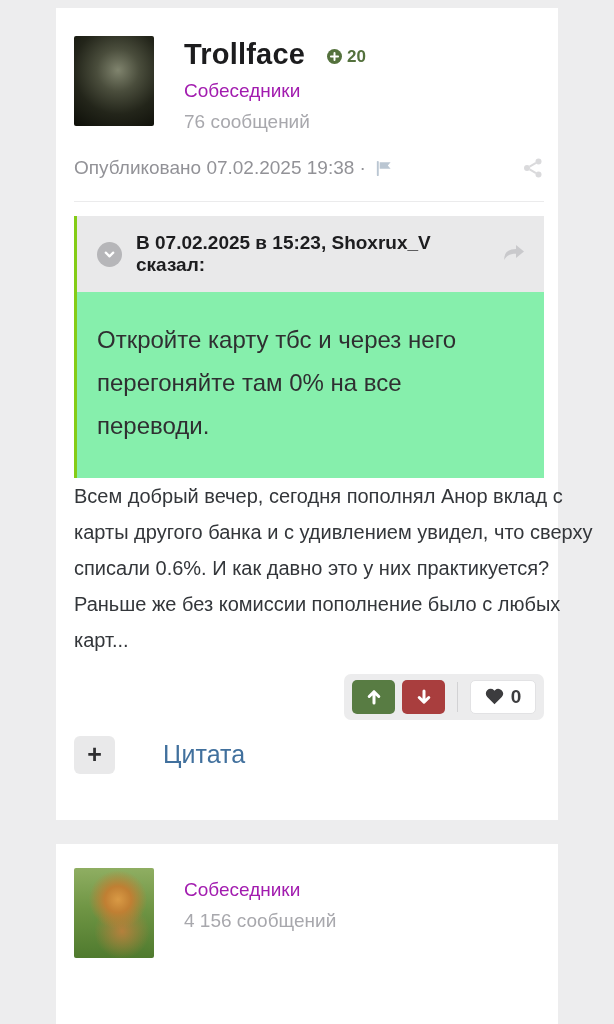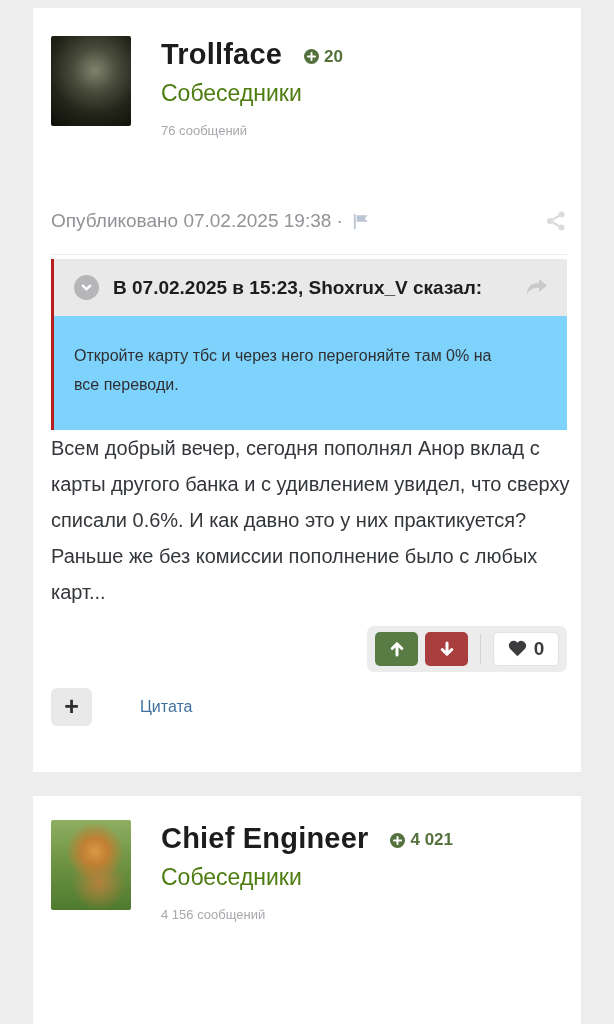--- a/index.html
+++ b/index.html
@@ -6,21 +6,21 @@
     --page-bg:#ededee; --card-bg:#ffffff; --accent-green:#54713d;
     --btn-green:#587c43; --btn-red:#a93e3e; --link-blue:#41709d; --heart-dark:#3c3c3e;
   }
   *{margin:0;padding:0;box-sizing:border-box;}
   html,body{width:614px;}
   body{
     height:1024px; overflow:hidden; background:var(--page-bg);
     font-family:"Liberation Sans", sans-serif; -webkit-font-smoothing:antialiased;
   }
   .card{
-    width:548px; margin:0 auto; background:var(--card-bg);
+    width:502px; margin:0 auto; background:var(--card-bg);
   }
   .card.first{ margin-top:8px; padding:28px 14px 46px 18px; }
   .card.second{ margin-top:24px; height:400px; padding:24px 14px 0 18px; }
 
   
   .post-header{ display:flex; align-items:flex-start; }
   .avatar{
     width:80px; height:90px; flex:0 0 auto; border-radius:2px;
   }
   .avatar.fallout{
@@ -31,46 +31,46 @@
     background:
       radial-gradient(circle at 55% 35%, #d99a45 0%, #c07f33 18%, rgba(192,127,51,0) 40%),
       radial-gradient(circle at 60% 70%, #b5803c 0%, rgba(181,128,60,0) 35%),
       linear-gradient(180deg, #8fae62 0%, #6f9544 45%, #4f7a2e 100%);
   }
   .user-info{ margin-left:30px; padding-top:2px; }
   .name-row{ display:flex; align-items:center; gap:22px; }
   .username{ font-size:29px; font-weight:bold; color:#1c1c1e; letter-spacing:.2px; }
   .rep{ display:flex; align-items:center; gap:5px; color:var(--accent-green); font-weight:bold; font-size:17px; padding-top:4px;}
   .rep svg{ display:block; }
-  .group{ font-size:23px; color:#4d7c0f; margin-top:9px; }
-  .post-count{ font-size:13px; color:#a8a8ad; margin-top:16px; }
-
-  
-  .meta-row{ display:flex; align-items:center; margin-top:72px;justify-content:flex-end; }
+  .group{ font-size:19px; color:#a21caf; margin-top:9px; }
+  .post-count{ font-size:19px; color:#a8a8ad; margin-top:9px; }
+
+  
+  .meta-row{ display:flex; align-items:center; margin-top:24px;justify-content:flex-end; }
   .published{ font-size:19px; color:#929297; }
   .flag{ margin-left:8px; display:flex; }
   .share{ margin-left:auto; display:flex; }
 
   .divider{ height:1px; background:#ebebec; margin-top:22px; }
 
   
-  .quote{ margin-top:4px; margin-right:0; border-left:3px solid #b91c1c; }
+  .quote{ margin-top:14px; margin-right:0; border-left:3px solid #84cc16; }
   .quote-header{
     background:#e9e9ea; display:flex; align-items:center;
     padding:16px 18px 16px 20px;
   }
   .chevron-circle{
     width:25px; height:25px; border-radius:50%; background:#b6b6b9; flex:0 0 auto;
     display:flex; align-items:center; justify-content:center;
   }
   .quote-title{ font-size:19px; font-weight:bold; color:#1d1d1f; margin-left:14px; }
   .reply-arrow{ margin-left:auto; display:flex; }
   .quote-body{
-    background:#7dd3fc; padding:26px 46px 30px 20px;
-    font-size:16px; color:#2f2f31; line-height:1.8;
+    background:#86efac; padding:26px 46px 30px 20px;
+    font-size:24px; color:#2f2f31; line-height:1.8;
   }
   .quote-body p + p{ margin-top:22px; }
 
   
   .post-body{
     font-size:20px; color:#33363a; line-height:1.8; width:538px;
   }
 
   
   .vote-row{ display:flex; justify-content:flex-end; margin-top:16px; }
@@ -93,21 +93,21 @@
   .heart-count{ font-size:19px; font-weight:bold; color:#3c3c3e; }
 
   
   .footer-row{ display:flex; align-items:center; margin-top:16px; }
   .plus-btn{
     width:41px; height:38px; background:#e9e9ea; border:none; border-radius:6px;
     font-size:25px; font-weight:bold; color:#2e2e30; cursor:pointer; line-height:1;
     display:flex; align-items:center; justify-content:center;
   }
   .quote-link{
-    margin-left:48px; font-size:16px; color:var(--link-blue); text-decoration:none; cursor:pointer;
+    margin-left:48px; font-size:25px; color:var(--link-blue); text-decoration:none; cursor:pointer;
   }
 </style>
 </head>
 <body>
 
 <article class="card first">
 
   <div class="post-header">
     <div class="avatar fallout"></div>
     <div class="user-info">
@@ -201,29 +201,17 @@
     <button class="plus-btn">+</button>
     <a class="quote-link">Цитата</a>
   </div>
 
 </article>
 
 <article class="card second">
   <div class="post-header">
     <div class="avatar tiger"></div>
     <div class="user-info">
-      <div class="name-row">
-        <span class="username">Chief Engineer</span>
-        <span class="rep">
-          <span style="display:flex;">
-            <svg width="15" height="15" viewBox="0 0 16 16">
-                <circle cx="8" cy="8" r="8" fill="#54713d"></circle>
-                <path d="M8 4.2v7.6M4.2 8h7.6" stroke="#ffffff" stroke-width="2.1" stroke-linecap="round"></path>
-              </svg>
-          </span>
-          <span>4 021</span>
-        </span>
-      </div>
       <div class="group">Собеседники</div>
       <div class="post-count">4 156 сообщений</div>
     </div>
   </div>
 </article>
 
 </body></html>

